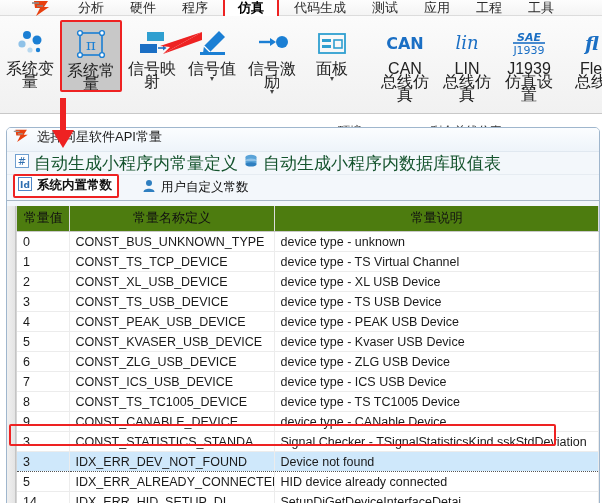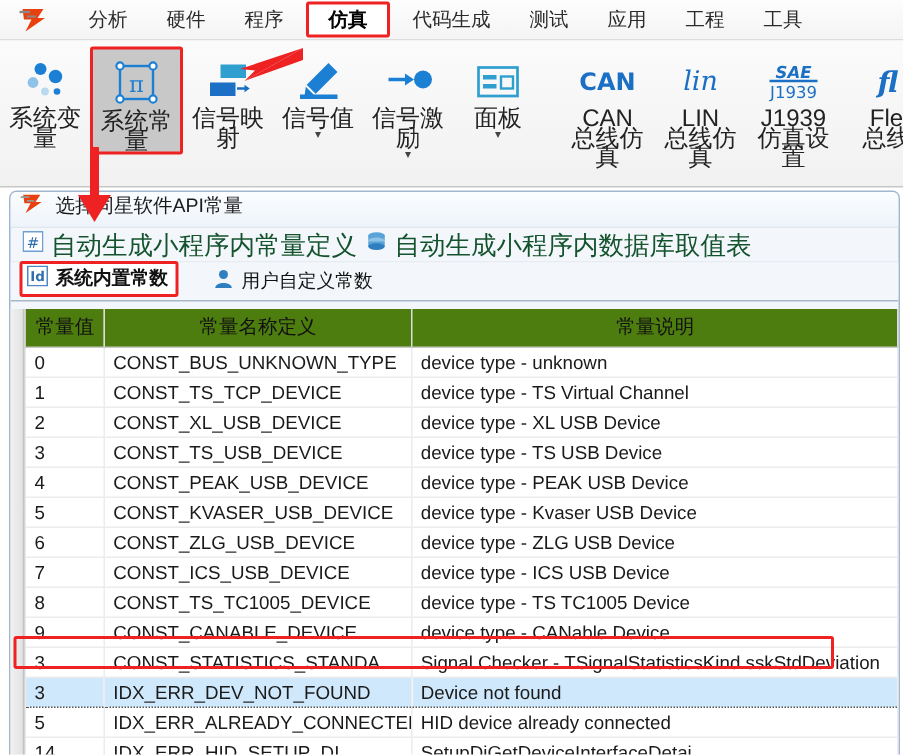--- a/index.html
+++ b/index.html
@@ -8,25 +8,26 @@
     width: 602px; height: 503px;
     overflow: hidden;
     font-family: "Liberation Sans", "DejaVu Sans", sans-serif;
     background: #ffffff;
   }
   #app { position: relative; width: 602px; height: 503px; background:#fff; }
 
   
   .menubar {
     position: relative;
-    height: 27px;
+    height: 16px;
     background: linear-gradient(#fdfdfd, #f4f4f4);
     border-bottom: 1px solid #dcdcdc;
     display: flex;
     align-items: center;
+    padding-left: 19px;
   }
   .applogo {
     width: 46px; height: 28px;
     display:flex; align-items:center; justify-content:center;
   }
   .applogo svg { display:block; }
   .menu-tabs { display:flex; align-items:center; height:28px; }
   .menu-tab {
     font-size: 13px;
     color: #2b2b2b;

